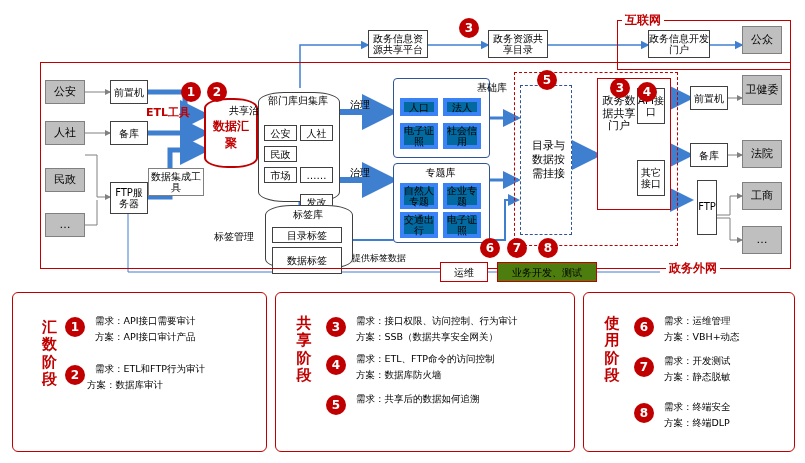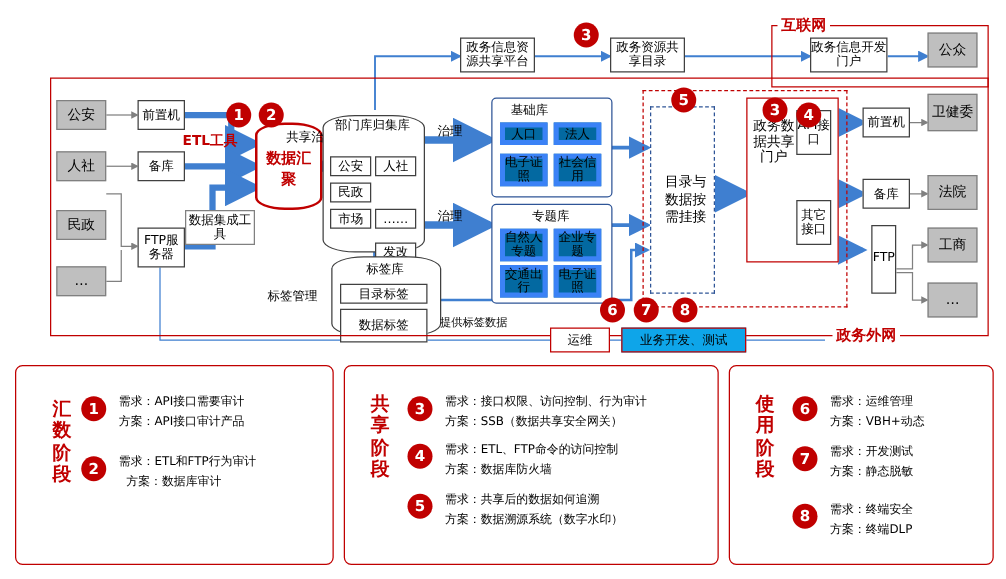--- a/index.html
+++ b/index.html
@@ -117,21 +117,21 @@
   <div class="lbl" style="left:265px;top:208px;width:86px;text-align:center;font-size:10px;">标签库</div>
   <div class="box wbox" style="left:272px;top:227px;width:70px;height:16px;">目录标签</div>
   <div class="box wbox" style="left:272px;top:247px;width:70px;height:27px;">数据标签</div>
   <div class="lbl" style="left:214px;top:230px;font-size:10px;">标签管理</div>
   <div class="lbl" style="left:352px;top:252px;font-size:9px;">提供标签数据</div>
 
   <div class="lbl" style="left:350px;top:98px;font-size:10px;">治理</div>
   <div class="lbl" style="left:350px;top:166px;font-size:10px;">治理</div>
 
   <div style="position:absolute;left:393px;top:78px;width:95px;height:78px;border:1px solid #2f5597;border-radius:4px;background:#fff;"></div>
-  <div class="lbl" style="left:376px;top:81px;width:95px;text-align:center;font-size:10px;">基础库</div>
+  <div class="lbl" style="left:412px;top:81px;width:95px;text-align:right;font-size:10px;">基础库</div>
   <div class="box bluebox" style="left:400px;top:98px;width:38px;height:18px;">人口</div>
   <div class="box bluebox" style="left:443px;top:98px;width:38px;height:18px;">法人</div>
   <div class="box bluebox" style="left:400px;top:123px;width:38px;height:26px;line-height:1.1;">电子证照</div>
   <div class="box bluebox" style="left:443px;top:123px;width:38px;height:26px;line-height:1.1;">社会信用</div>
 
   <div style="position:absolute;left:393px;top:163px;width:95px;height:78px;border:1px solid #2f5597;border-radius:4px;background:#fff;"></div>
   <div class="lbl" style="left:393px;top:166px;width:95px;text-align:center;font-size:10px;">专题库</div>
   <div class="box bluebox" style="left:400px;top:183px;width:38px;height:26px;line-height:1.1;">自然人专题</div>
   <div class="box bluebox" style="left:443px;top:183px;width:38px;height:26px;line-height:1.1;">企业专题</div>
   <div class="box bluebox" style="left:400px;top:212px;width:38px;height:26px;line-height:1.1;">交通出行</div>
@@ -160,54 +160,53 @@
   <div class="box wbox" style="left:648px;top:30px;width:62px;height:28px;line-height:1.15;">政务信息开发门户</div>
   <div class="box grey" style="left:742px;top:26px;width:40px;height:28px;">公众</div>
 
   <div style="position:absolute;left:617px;top:20px;width:172px;height:48px;border:1px solid #c00000;"></div>
   <div class="lbl-red" style="left:622px;top:12px;background:#fff;padding:0 3px;font-size:12px;">互联网</div>
 
   <div style="position:absolute;left:40px;top:62px;width:749px;height:205px;border:1px solid #c00000;"></div>
   <div class="lbl-red" style="left:666px;top:260px;background:#fff;padding:0 3px;font-size:12px;">政务外网</div>
 
   <div class="box" style="left:440px;top:262px;width:48px;height:20px;border:1px solid #c00000;background:#fff;font-size:10px;">运维</div>
-  <div class="box" style="left:497px;top:262px;width:100px;height:20px;border:1px solid #c00000;background:#0ea5e9;font-size:10px;">业务开发、测试</div>
+  <div class="box" style="left:497px;top:262px;width:100px;height:20px;border:1px solid #c00000;background:#4d7c0f;font-size:10px;">业务开发、测试</div>
 
   <div class="circle" style="left:181px;top:82px;">1</div>
   <div class="circle" style="left:207px;top:82px;">2</div>
   <div class="circle" style="left:459px;top:18px;">3</div>
   <div class="circle" style="left:610px;top:78px;">3</div>
   <div class="circle" style="left:637px;top:82px;">4</div>
   <div class="circle" style="left:537px;top:70px;">5</div>
   <div class="circle" style="left:480px;top:238px;">6</div>
   <div class="circle" style="left:507px;top:238px;">7</div>
   <div class="circle" style="left:538px;top:238px;">8</div>
 </div>
 
 <div class="panel" style="left:12px;top:292px;width:255px;height:160px;">
   <div class="panel-title" style="left:16px;top:26px;text-align:right;">汇数阶段</div>
   <div class="circle" style="left:52px;top:24px;">1</div>
   <div class="req" style="left:82px;top:22px;">需求：API接口需要审计</div>
   <div class="req" style="left:82px;top:38px;">方案：API接口审计产品</div>
   <div class="circle" style="left:52px;top:72px;">2</div>
   <div class="req" style="left:82px;top:70px;">需求：ETL和FTP行为审计</div>
-  <div class="req" style="left:88px;top:86px;">方案：数据库审计</div>
+  <div class="req" style="left:74px;top:86px;">方案：数据库审计</div>
 </div>
 
 <div class="panel" style="left:275px;top:292px;width:300px;height:160px;">
   <div class="panel-title" style="left:14px;top:22px;">共享阶段</div>
   <div class="circle" style="left:50px;top:24px;">3</div>
   <div class="req" style="left:80px;top:22px;">需求：接口权限、访问控制、行为审计</div>
   <div class="req" style="left:80px;top:38px;">方案：SSB（数据共享安全网关）</div>
   <div class="circle" style="left:50px;top:62px;">4</div>
   <div class="req" style="left:80px;top:60px;">需求：ETL、FTP命令的访问控制</div>
   <div class="req" style="left:80px;top:76px;">方案：数据库防火墙</div>
   <div class="circle" style="left:50px;top:102px;">5</div>
   <div class="req" style="left:80px;top:100px;">需求：共享后的数据如何追溯</div>
-  <div class="req" style="left:80px;top:116px;">方案：数据溯源系统（数字水印）</div>
 </div>
 
 <div class="panel" style="left:583px;top:292px;width:212px;height:160px;padding-left:18px;">
   <div class="panel-title" style="left:14px;top:22px;">使用阶段</div>
   <div class="circle" style="left:50px;top:24px;">6</div>
   <div class="req" style="left:80px;top:22px;">需求：运维管理</div>
   <div class="req" style="left:80px;top:38px;">方案：VBH+动态</div>
   <div class="circle" style="left:50px;top:64px;">7</div>
   <div class="req" style="left:80px;top:62px;">需求：开发测试</div>
   <div class="req" style="left:80px;top:78px;">方案：静态脱敏</div>

